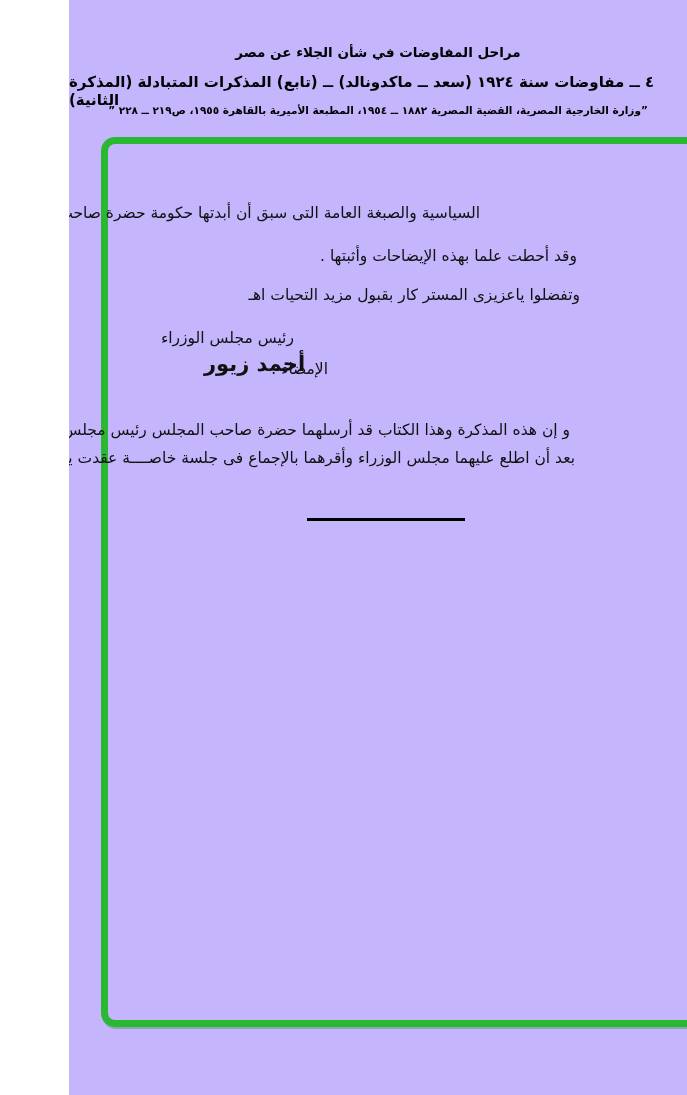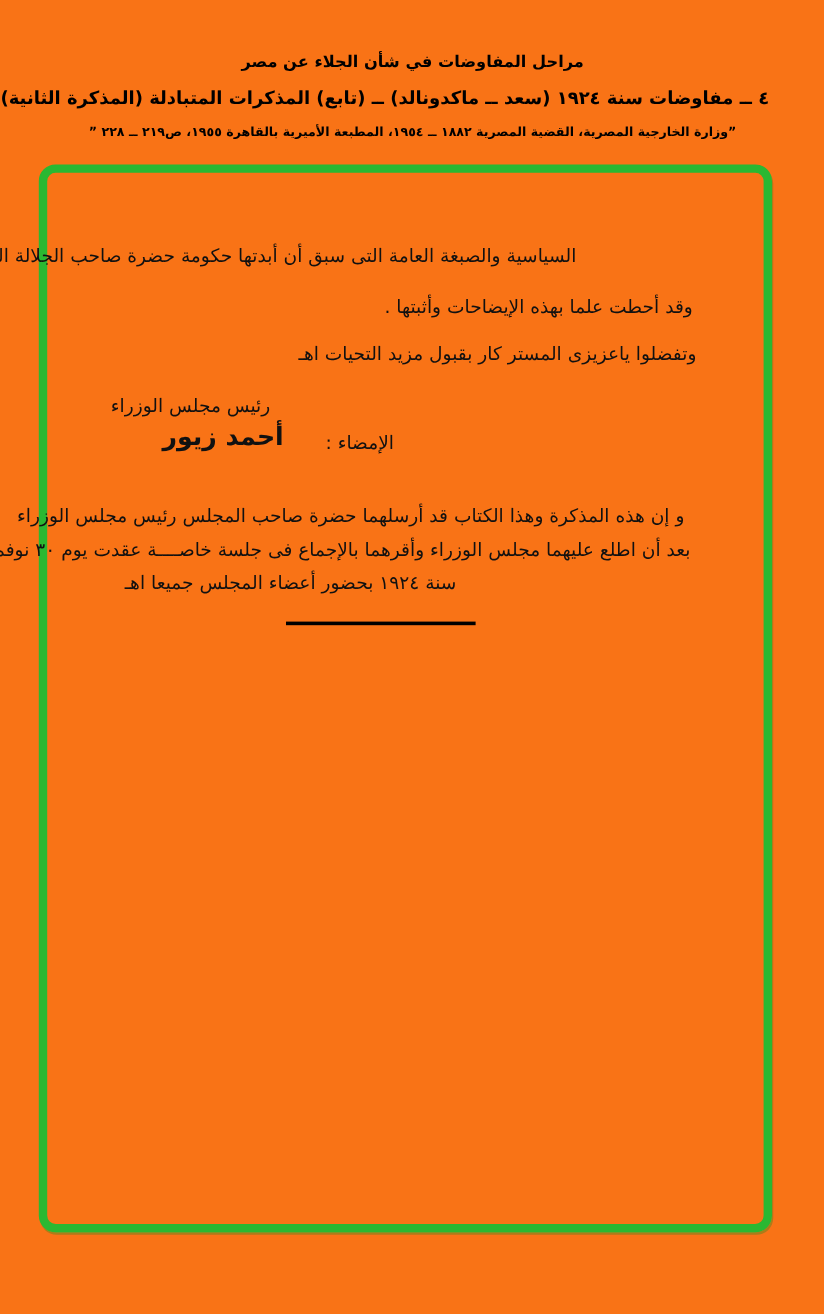--- a/index.html
+++ b/index.html
@@ -2,23 +2,23 @@
 <html lang="ar" dir="rtl"><head>
 <meta charset="utf-8">
 <style>
   html, body {
     margin: 0;
     padding: 0;
     background: #ffffff;
   }
   .page {
     position: relative;
-    width: 687px;
+    width: 618px;
     height: 1095px;
-    background: #f97316;
+    background: #c4b5fd;
     color: #000000;
     font-family: "DejaVu Sans", sans-serif;
     overflow: hidden;
   }
   
   .header-title {
     position: absolute;
     top: 44px;
     left: 0;
     right: 0;
@@ -121,18 +121,17 @@
   <div class="line sig-title">رئيس مجلس الوزراء</div>
 
   <div class="line sig-label">الإمضاء :</div>
 
   <div class="line sig-name">أحمد زيور</div>
 
   <div class="line closing-1">و إن هذه المذكرة وهذا الكتاب قد أرسلهما حضرة صاحب المجلس رئيس مجلس الوزراء</div>
 
   <div class="line closing-2">بعد أن اطلع عليهما مجلس الوزراء وأقرهما بالإجماع فى جلسة خاصــــة عقدت يوم ٣٠ نوفمبر</div>
 
-  <div class="line closing-3">سنة ١٩٢٤ بحضور أعضاء المجلس جميعا اهـ</div>
 
   <div class="divider"></div>
 
 
 </div>
 
 </body></html>

